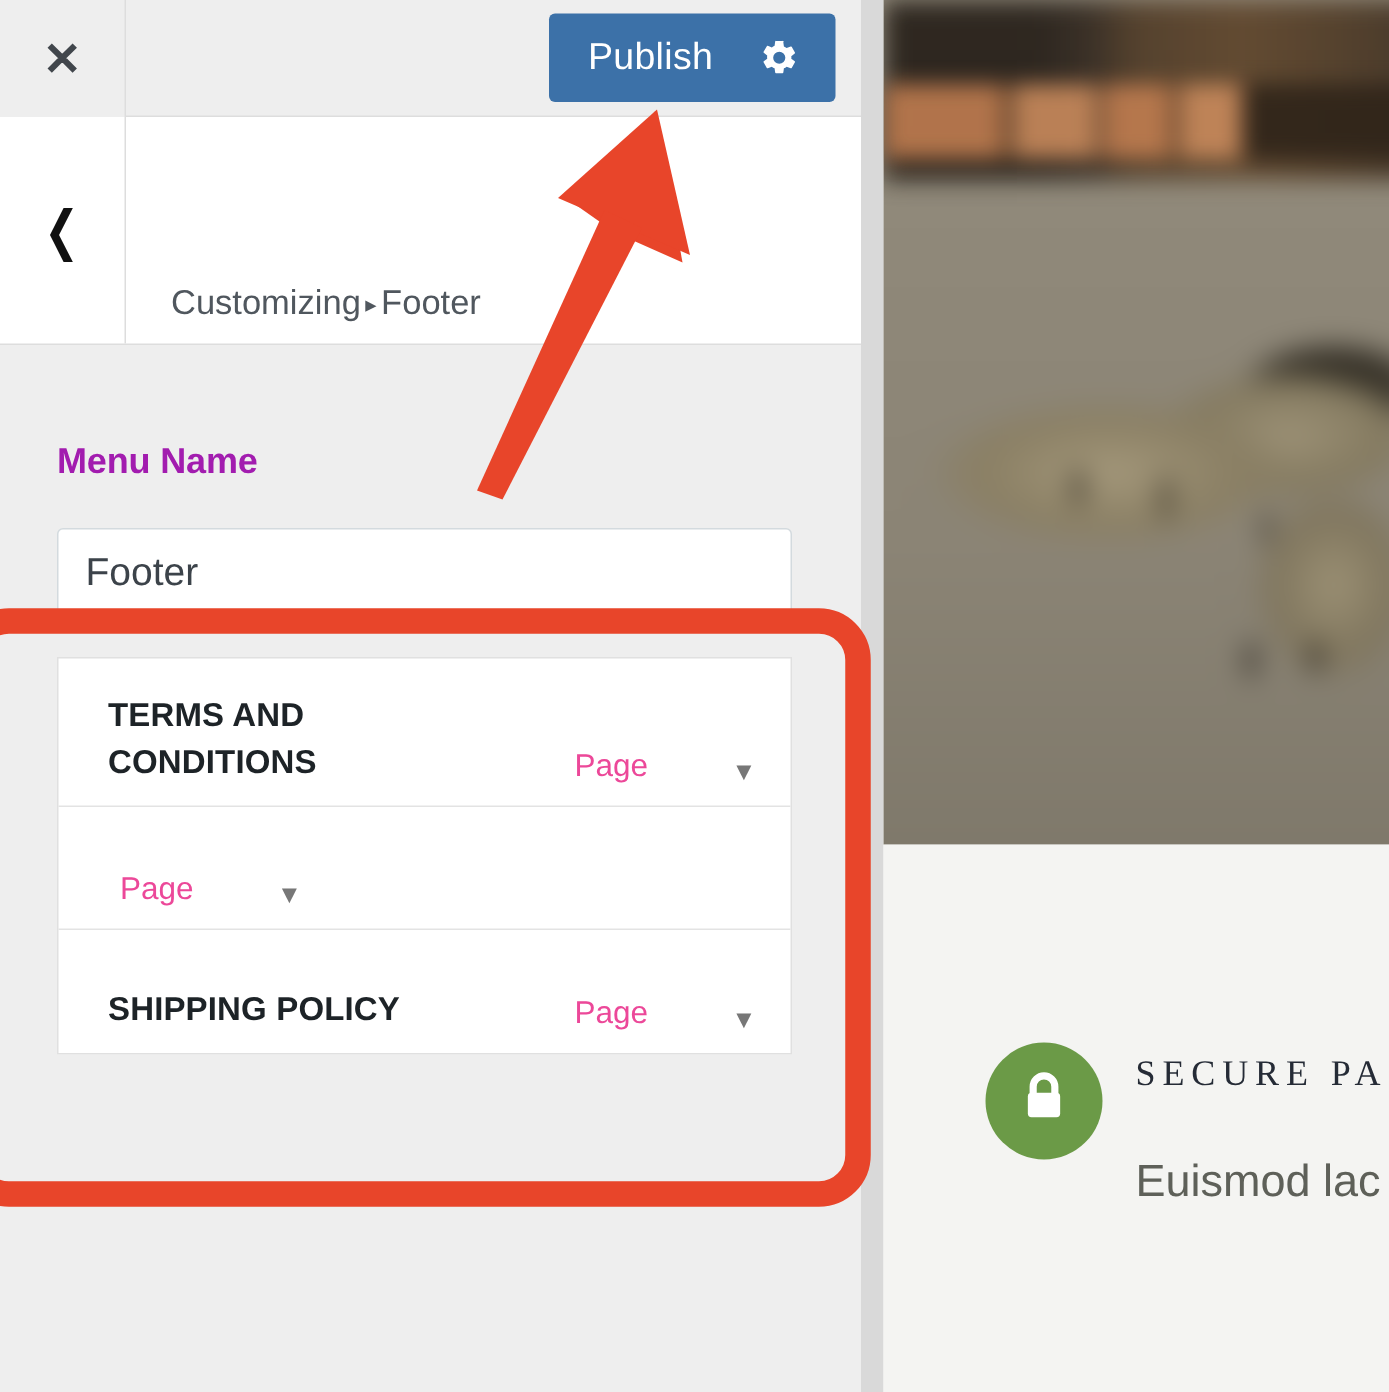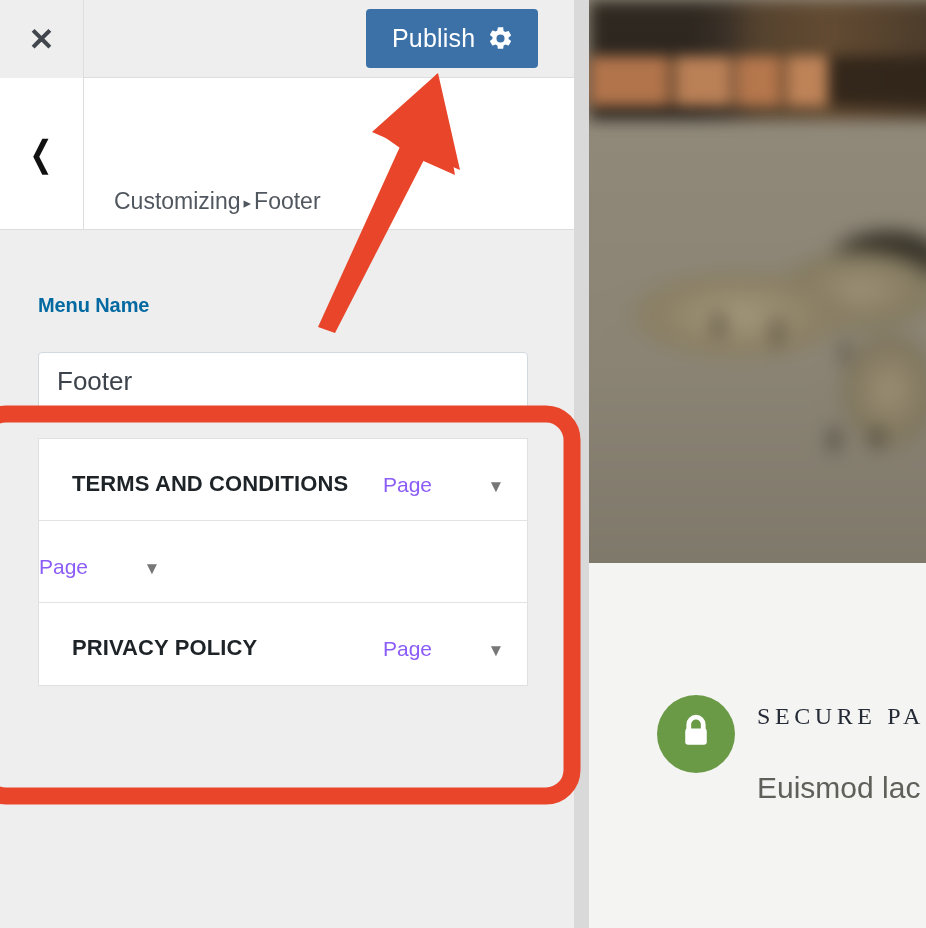--- a/index.html
+++ b/index.html
@@ -48,21 +48,21 @@
   }
   #close-btn .glyph {
     font-size: 31px;
     font-weight: bold;
     color: #41464c;
     line-height: 1;
   }
   #publish-btn {
     position: absolute;
     left: 366px; top: 9px;
-    width: 172px; height: 59px;
+    width: 191px; height: 59px;
     background: #3c71a8;
     border-radius: 4px;
     display: flex;
     align-items: center;
     justify-content: space-between;
     padding: 0 24px 0 26px;
     cursor: pointer;
   }
   #publish-btn .label {
     color: #ffffff;
@@ -120,23 +120,23 @@
   #panel-body {
     position: absolute;
     left: 0; top: 231px;
     width: 574px;
     height: 697px;
     background: #eeeeee;
   }
   #menu-name-label {
     position: absolute;
     left: 38px; top: 63px;
-    font-size: 20px;
+    font-size: 24px;
     font-weight: bold;
-    color: #0369a1;
+    color: #a21caf;
     letter-spacing: -0.1px;
   }
   #menu-name-input {
     position: absolute;
     left: 38px; top: 121px;
     width: 490px; height: 59px;
     background: #ffffff;
     border: 1px solid #d3dade;
     border-radius: 4px;
     display: flex;
@@ -156,41 +156,42 @@
     left: 38px; top: 207px;
     width: 490px;
     background: #ffffff;
     border: 1px solid #e0e0e0;
   }
   .menu-item {
     position: relative;
     border-bottom: 1px solid #e3e3e3;
     padding: 22px 0 14px 0;
     display: flex;
-    align-items: center;
+    align-items: flex-end;
     cursor: pointer;
     min-height: 82px;
   }
   .menu-item:last-child { border-bottom: none; }
   .menu-item .mi-title {
     flex: 1;
     padding-left: 33px;
     padding-right: 10px;
     font-size: 22px;
     font-weight: bold;
     color: #1d2327;
     letter-spacing: 0.1px;
     line-height: 1.42;
   }
   .menu-item .mi-type {
     font-size: 21px;
-    color: #8b5cf6;
+    color: #ec4899;
     font-weight: 300;
     padding-top: 2px;
     width: 82px;
+    margin-left: 41px;
   }
   .menu-item .mi-caret {
     width: 62px;
     padding-top: 5px;
     text-align: center;
     color: #777;
     font-size: 17px;
     line-height: 1;
   }
 
@@ -373,21 +374,21 @@
           <span class="mi-type">Page</span>
           <span class="mi-caret">▼</span>
         </div>
 
         <div class="menu-item">
           <span class="mi-type">Page</span>
           <span class="mi-caret">▼</span>
         </div>
 
         <div class="menu-item">
-          <span class="mi-title">PRIVACY POLICY</span>
+          <span class="mi-title">SHIPPING POLICY</span>
           <span class="mi-type">Page</span>
           <span class="mi-caret">▼</span>
         </div>
 
       </div>
 
     </div>
   </div>
 
   <div id="panel-scrollbar"></div>

